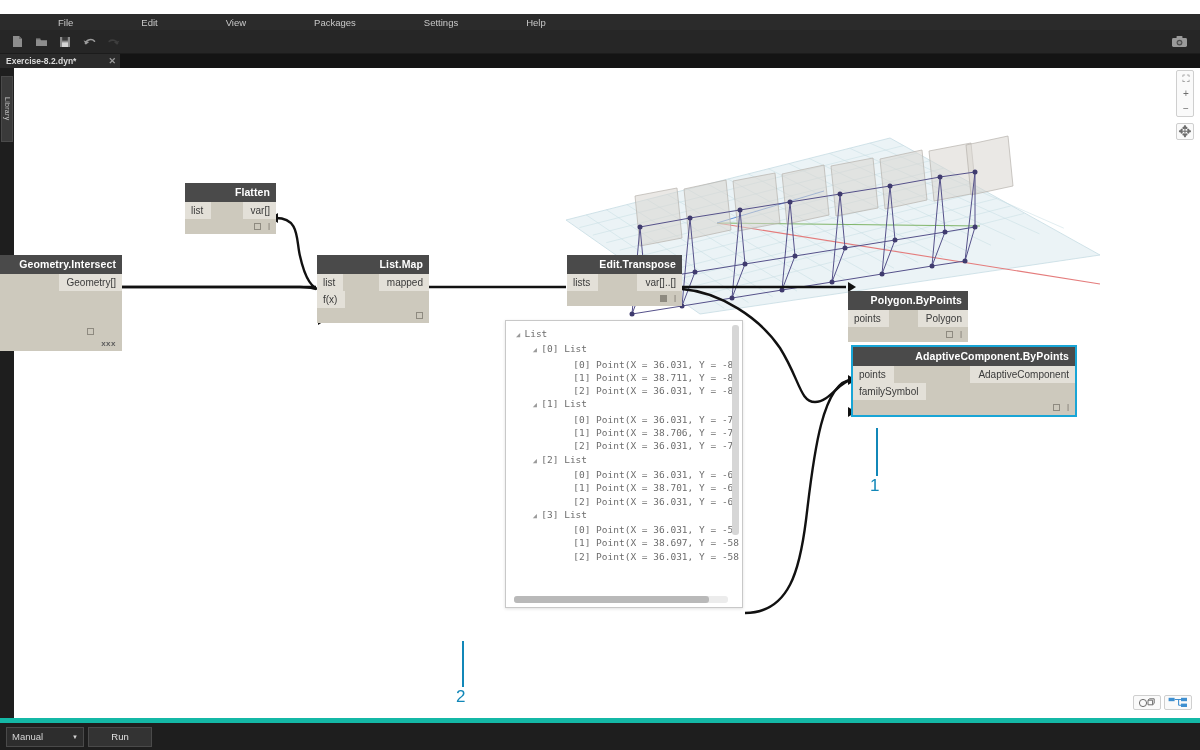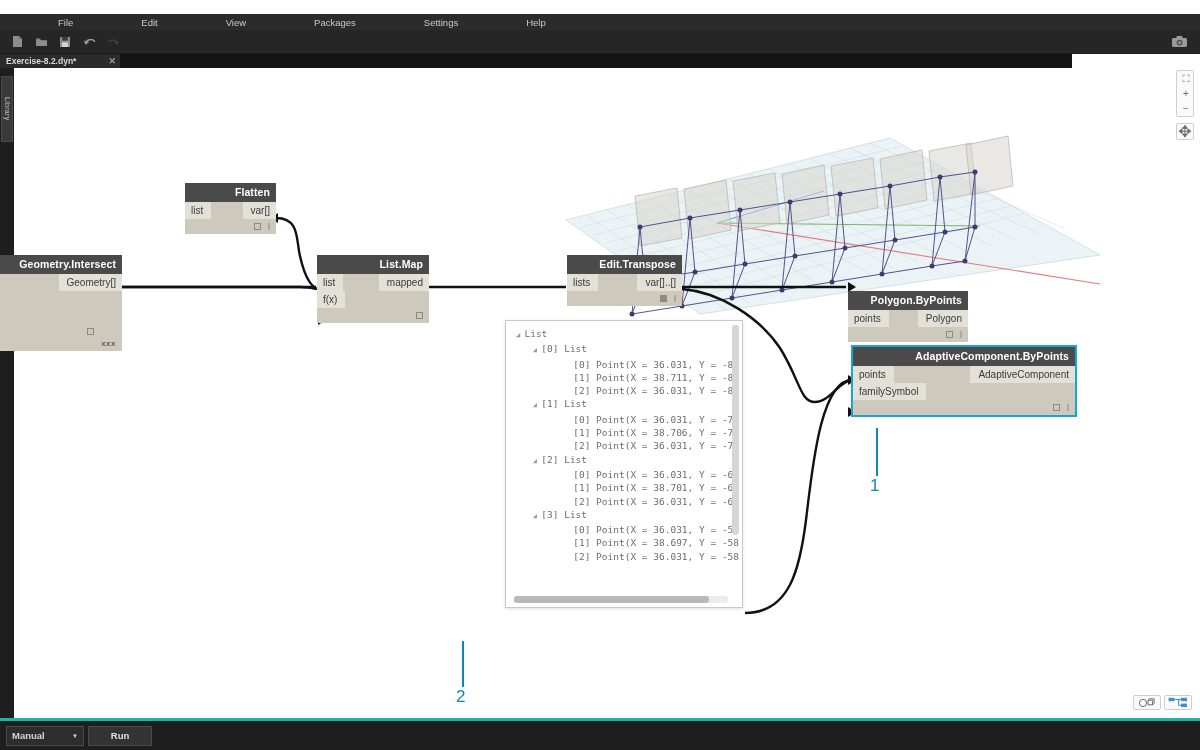--- a/index.html
+++ b/index.html
@@ -54,21 +54,21 @@
     border-bottom: 1px solid #1c1c1c;
   }
   .tb-icon {
     width: 22px; height: 20px; display: flex; align-items: center; justify-content: center;
     margin-right: 2px;
   }
   .tb-spacer { flex: 1; }
 
   
   .tabstrip {
-    position: absolute; left: 0; top: 54px; width: 1072px; height: 14px;
+    position: absolute; left: 0; top: 54px; width: 1200px; height: 14px;
     background: #2b2b2b; display: flex; align-items: center;
   }
   .tab {
     display: flex; align-items: center; height: 14px; padding: 0 4px 0 6px;
     background: #2b2b2b; color: #dadada; font-size: 8.5px; font-weight: bold;
   }
   .tab .tabclose { color: #9a9a9a; font-size: 9px; margin-left: 32px; }
   .tabrest { flex:1; height: 14px; background: #141414; }
 
   
@@ -183,22 +183,21 @@
   .viewtoggles {
     position: absolute; right: 8px; bottom: 8px; display: flex; gap: 3px;
   }
   .vt {
     width: 28px; height: 15px; background: #fafafa; border: 1px solid #cfcfcf;
     display: flex; align-items: center; justify-content: center; border-radius: 2px;
   }
   .statusbar {
     position: absolute; left: 0; top: 718px; width: 1200px; height: 32px;
     background: #1e1e1e; display: flex; align-items: center;
-    border-top: 3px solid #14b8a6;
-    font-weight: bold;
+    border-top: 5px solid #14b8a6;
   }
   .runmode {
     margin-left: 6px; width: 78px; height: 20px; background: #2d2d2d;
     border: 1px solid #4a4a4a; color: #d5d5d5; font-size: 9.5px;
     display: flex; align-items: center; justify-content: space-between;
     padding: 0 5px;
   }
   .runbtn {
     margin-left: 4px; width: 64px; height: 20px; background: #333333;
     border: 1px solid #4a4a4a; color: #e2e2e2; font-size: 9.5px;

